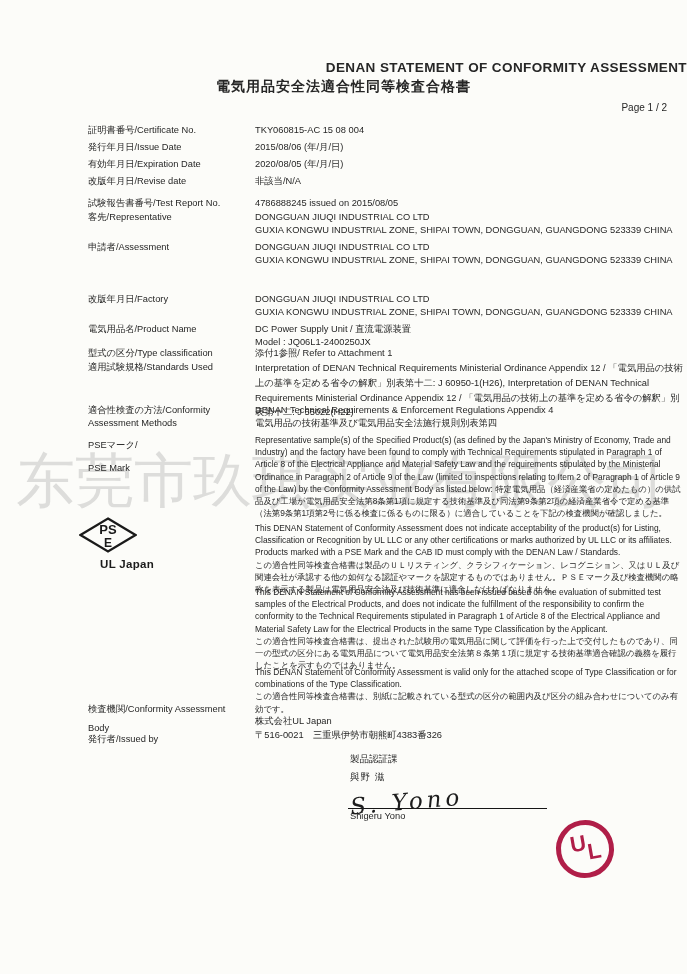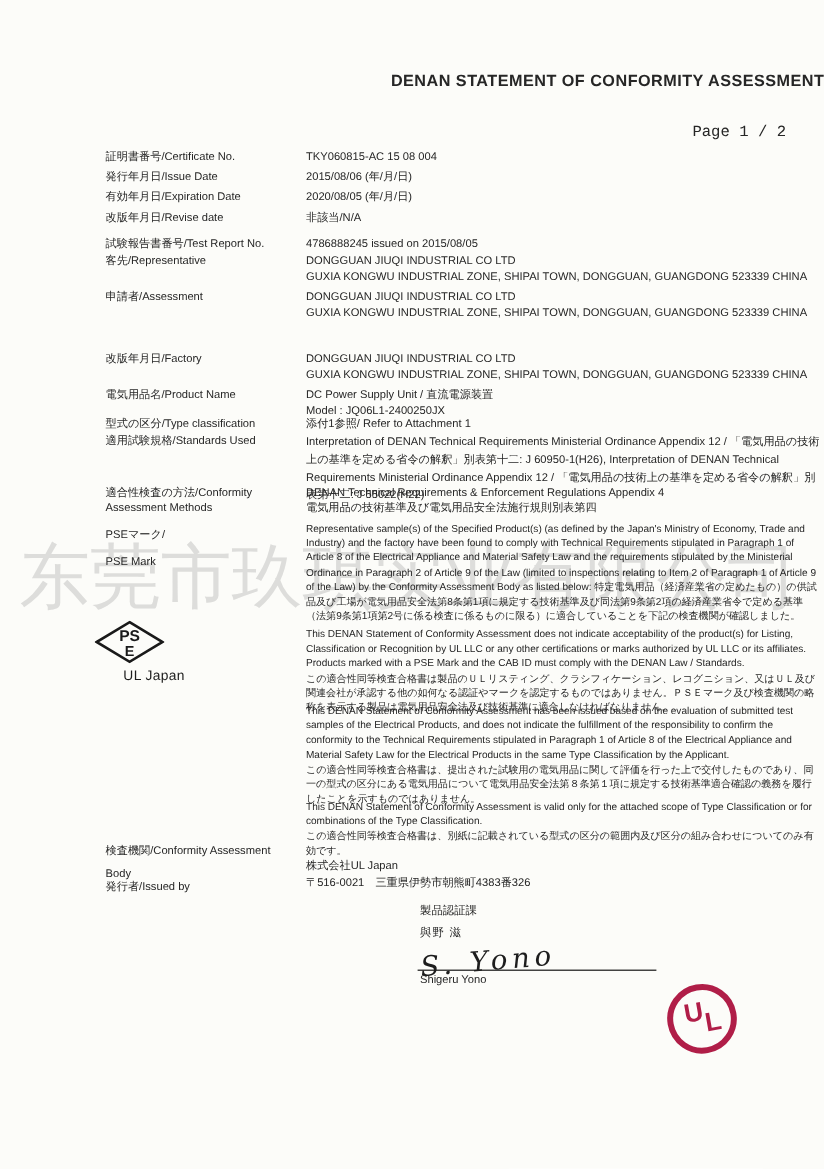--- a/index.html
+++ b/index.html
@@ -11,35 +11,35 @@
   .wm {
     position:absolute; top:452px; left:16px; width:670px; z-index:0;
     font-size:59px; line-height:1; letter-spacing:0px; white-space:nowrap;
     color:rgba(158,158,158,0.33); font-weight:500; user-select:none;
   }
   .layer { position:absolute; inset:0; z-index:1; }
   .title-en { position:absolute; top:60px; left:0; right:0; text-align:right;
     font-size:13.5px; font-weight:bold; letter-spacing:0.4px; }
   .title-ja { position:absolute; top:78px; left:0; right:0; text-align:center;
     font-size:14px; font-weight:bold; letter-spacing:1px; }
-  .pagenum { position:absolute; top:102px; right:32px; font-size:13px;font-family:Liberation Mono, monospace; }
+  .pagenum { position:absolute; top:102px; right:20px; font-size:10px; }
   .row { position:absolute; left:88px; display:flex; align-items:flex-start; }
   .lbl { width:167px; flex:none; font-size:9.3px; line-height:13px; white-space:pre-line; }
   .lbl.sp { line-height:23px; }
   .lbl.sp2 { line-height:19px; }
   .val { width:428px; font-size:9.3px; line-height:12.8px; white-space:pre-line; }
   .val.std { line-height:14.8px; }
   .para-text { font-size:8.4px; line-height:12.2px; white-space:pre-line; }
   .para { position:absolute; left:255px; width:430px; font-size:8.4px;
     line-height:12.2px; white-space:pre-line; }
   .cabval { position:absolute; left:255px; top:699px; font-size:9.3px;
     line-height:13.5px; white-space:pre-line;margin-top:16px; }
   .pse { position:absolute; left:62px; top:517px; width:92px; text-align:right; }
   .pse svg { display:block; margin:0 auto; }
-  .pse-caption { margin-top:5px; font-size:11.5px; font-weight:normal; letter-spacing:0.3px; color:#1c1c1c; }
+  .pse-caption { margin-top:5px; font-size:11.5px; font-weight:bold; letter-spacing:0.3px; color:#1c1c1c; }
   .issuer { position:absolute; left:350px; top:753px; width:195px; text-align:left; }
   .issuer .dept { font-size:9.5px; }
   .issuer .name { font-size:9.5px; margin-top:5px; letter-spacing:1px; }
   .signature { font-size:23px; font-style:italic; font-family:"DejaVu Serif",serif;
     transform:rotate(-5deg); letter-spacing:4px; margin-top:1px; color:#1d1d1d; }
   .sigline { border-top:1.5px solid #161616; margin:-3px -2px 0 -2px; }
   .sigprint { font-size:9.3px; margin-top:2px; }
   .ul-logo { position:absolute; left:556px; top:820px; width:58px; height:58px;
     transform:rotate(-10deg); }
   .ul-ring { width:58px; height:58px; border:5.5px solid #b01e48; border-radius:50%;
@@ -49,20 +49,21 @@
 </style>
 </head>
 <body>
 
 <div class="page">
 
   <div class="wm">东莞市玖琪实业有限公司</div>
 
   <div class="layer">
     <div class="title-en">DENAN STATEMENT OF CONFORMITY ASSESSMENT</div>
+    <div class="title-ja">電気用品安全法適合性同等検査合格書</div>
     <div class="pagenum">Page 1 / 2</div>
 
     <div class="row" style="top:124px">
       <div class="lbl">証明書番号/Certificate No.</div>
       <div class="val">TKY060815-AC 15 08 004</div>
     </div>
     <div class="row" style="top:141px">
       <div class="lbl">発行年月日/Issue Date</div>
       <div class="val">2015/08/06 (年/月/日)</div>
     </div>

